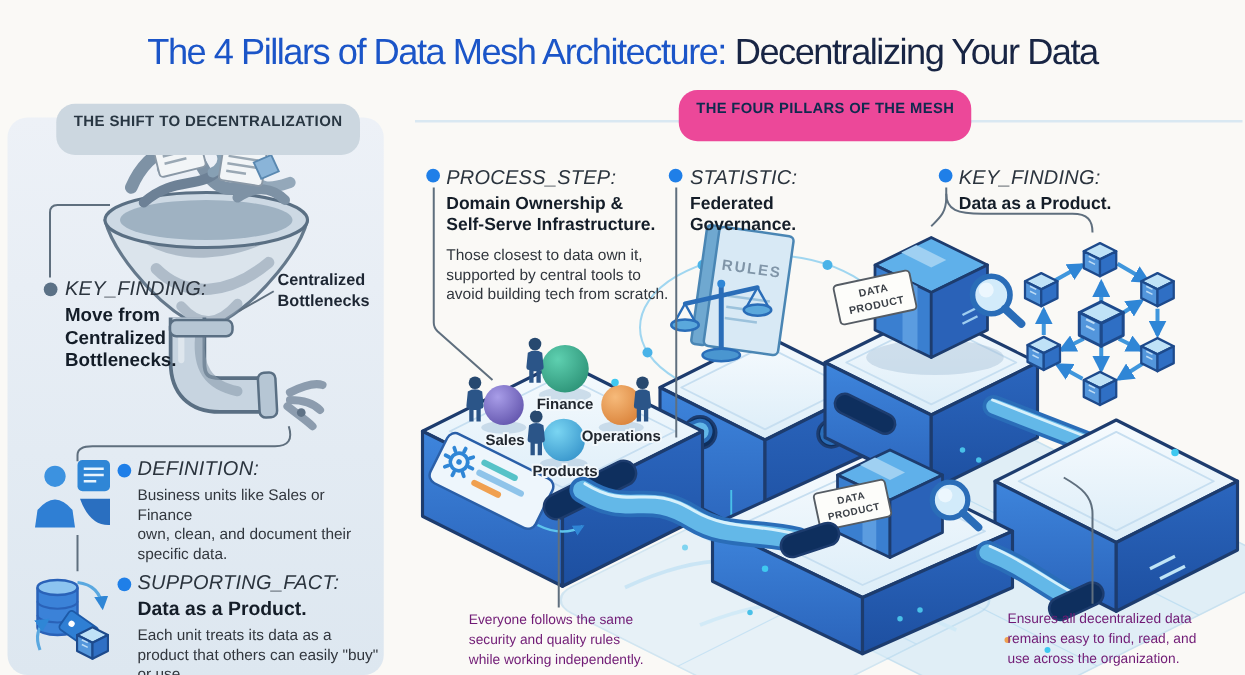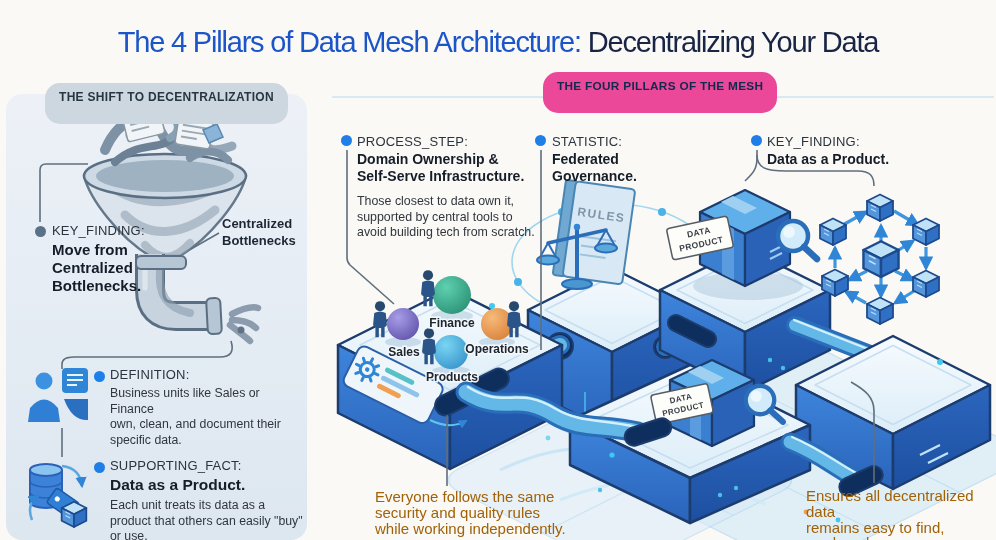--- a/index.html
+++ b/index.html
@@ -15,33 +15,33 @@
   .title{left:0;right:0;top:26px;text-align:center;font-weight:400;font-size:29px;letter-spacing:-1.2px;}
   .title .t1{color:#1b55c8;}
   .title .t2{color:#182544;margin-left:7px;}
   
   .left-panel{left:6px;top:94px;width:301px;height:446px;border-radius:16px;
     background:linear-gradient(180deg,#edf1f7 0%,#e3ebf3 60%,#dde7f0 100%);z-index:0;}
   .pill{height:41px;line-height:29px;border-radius:15px;font-weight:700;z-index:3;}
   .pill-left{left:45px;top:83px;padding:0 14px;background:#ccd7e0;color:#283642;font-size:12px;letter-spacing:.3px;}
   .pill-right{left:543px;top:72px;padding:0 14px;background:#ec4899;color:#0f2a4e;font-size:11.8px;letter-spacing:.3px;}
   
-  .lbl{font-size:13px;color:#2b343e;letter-spacing:.2px;}
+  .lbl{font-size:16px;color:#2b343e;letter-spacing:.2px;font-style:italic;}
   .btitle{font-weight:700;color:#141d28;}
   .body{color:#31363d;}
   .block{z-index:2;}
   .dot{width:11px;height:11px;border-radius:50%;background:#1f7fe8;z-index:2;}
   .dot.gray{background:#5b7186;}
   .kf-left .btitle{font-size:15px;line-height:18px;margin-top:3px;}
   .def .btitle,.sup .btitle{font-size:15.5px;line-height:19px;margin-top:2px;}
   .def .body,.sup .body{font-size:12.3px;line-height:15.5px;margin-top:4px;}
   .rblock .btitle{font-size:14px;line-height:17px;margin-top:2px;}
   .rblock .body{font-size:12.4px;line-height:15.5px;margin-top:9px;}
   .funnel-lbl{font-size:13px;line-height:16.5px;font-weight:600;color:#1d2633;z-index:2;}
-  .caption{font-size:15px;line-height:15.8px;font-weight:500;color:#a16207;z-index:2;}
+  .caption{font-size:11px;line-height:15.8px;font-weight:500;color:#701a75;z-index:2;}
   svg text{font-family:"Liberation Sans", sans-serif;}
   #scene{position:absolute;left:0;top:0;z-index:1;}
 </style>
 </head>
 <body>
 
 <div class="abs left-panel"></div>
 
 <svg id="scene" width="996" height="540" viewBox="0 0 996 540">
   <defs>

